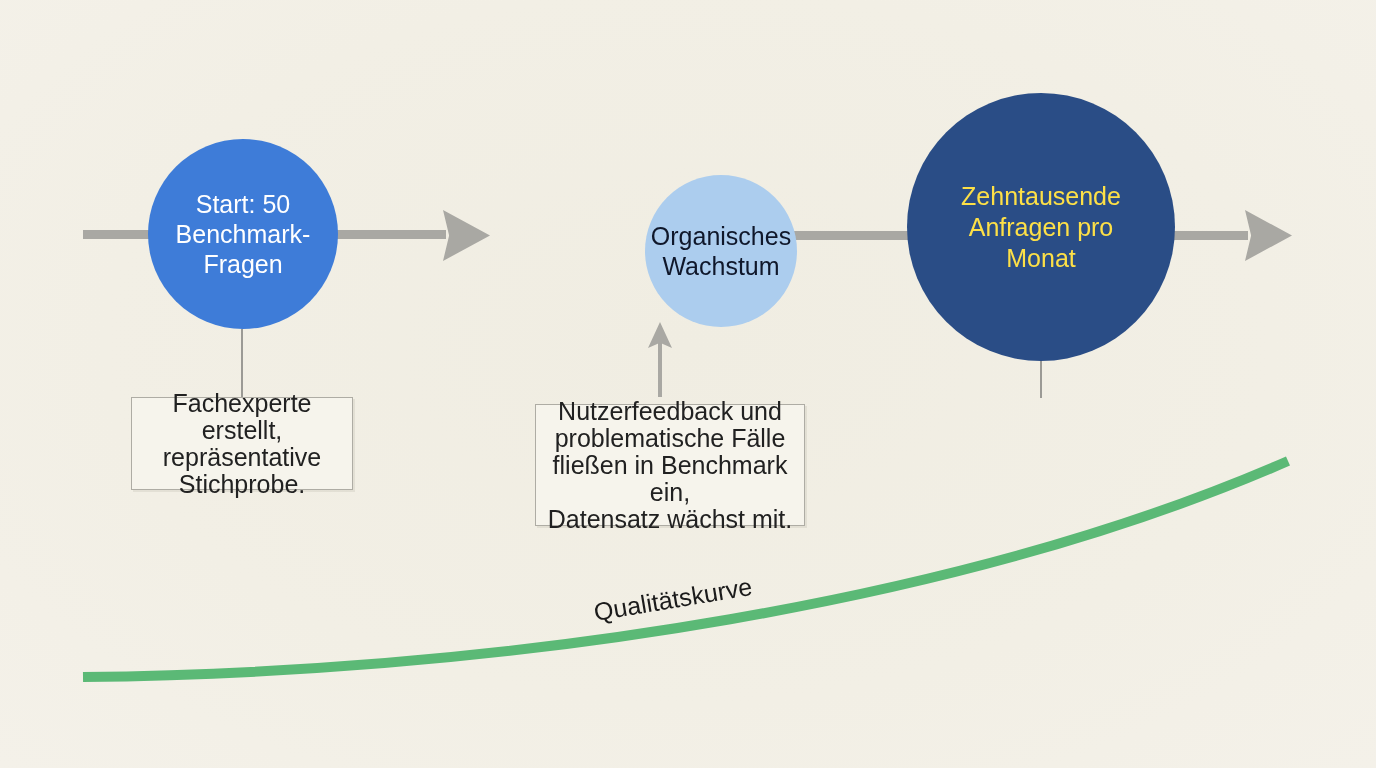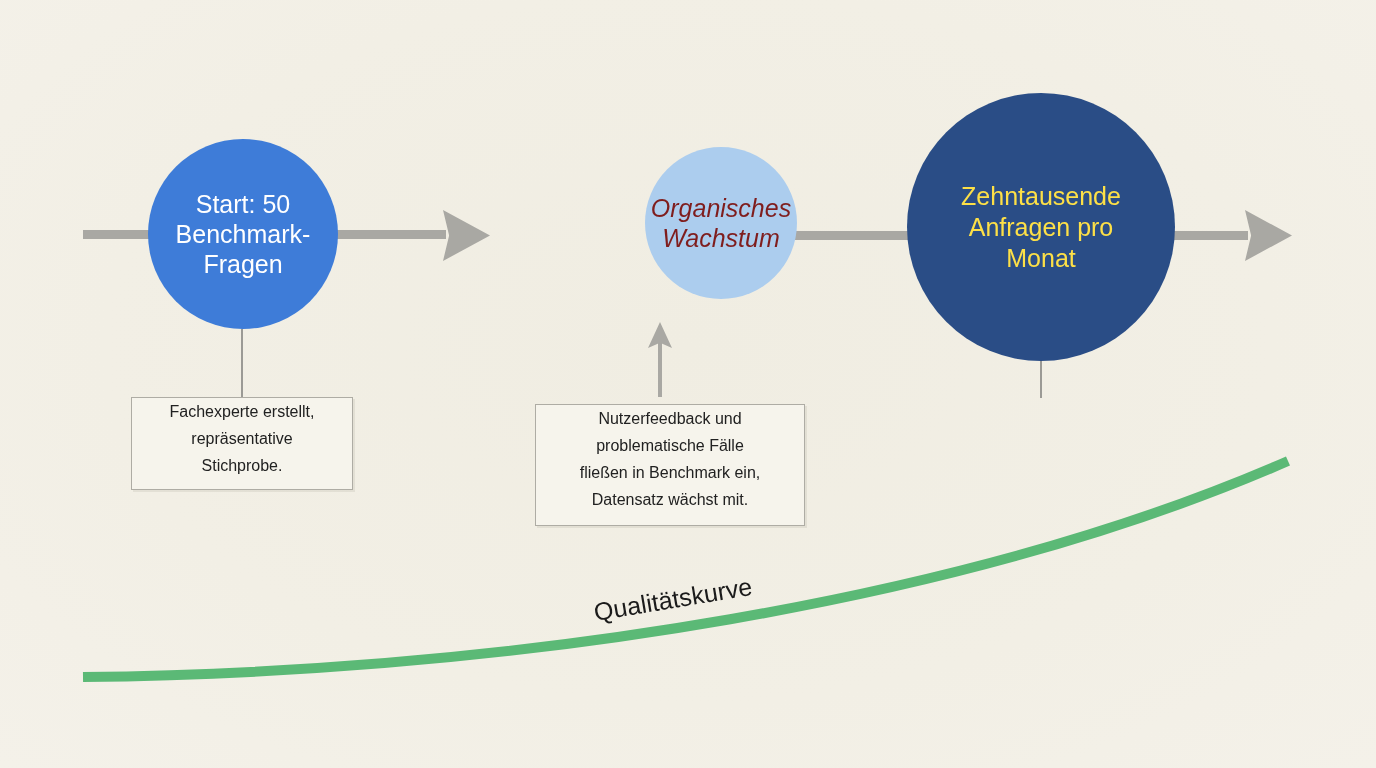--- a/index.html
+++ b/index.html
@@ -36,21 +36,21 @@
     display: flex;
     align-items: center;
     justify-content: center;
     text-align: center;
     white-space: pre-line;
     line-height: 30px;
     font-size: 25px;
   }
   .node-start   { left: 148px; top: 139px; width: 190px; height: 190px; background: #3e7cd8; color: #ffffff; }
   .node-launch  { left: 501px; top: 158px; width: 152px; height: 152px; background: #56b066; color: #ffffff; }
-  .node-organic { left: 645px; top: 147px; width: 152px; height: 152px; background: #accdee; color: #7f1d1d; font-style: italic; }
+  .node-organic { left: 645px; top: 175px; width: 152px; height: 152px; background: #accdee; color: #0f172a; }
   .node-scale   { left: 907px; top:  93px; width: 268px; height: 268px; background: #2a4d86; color: #fde047; line-height: 31px; }
 
   
   .vline {
     position: absolute;
     width: 2px;
     background: #9b9a95;
   }
   .up-shaft {
     position: absolute;
@@ -66,25 +66,25 @@
     clip-path: polygon(50% 0%, 100% 100%, 50% 80%, 0% 100%);
   }
 
   
   .callout {
     position: absolute;
     background: #f6f4ec;
     border: 1.5px solid #aeaca4;
     box-shadow: 2px 2px 0 rgba(120,115,100,0.12);
     display: flex;
-    align-items: flex-start;
+    align-items: center;
     justify-content: center;
     text-align: center;
     white-space: pre-line;
-    font-size: 16px;
+    font-size: 25px;
     line-height: 27px;
     color: #212121;
     box-sizing: border-box;
   }
   .callout-1 { left: 131px; top: 397px; width: 222px; height: 93px; }
   .callout-2 { left: 535px; top: 396px; width: 270px; height: 122px; margin-top: 8px; }
   .callout-3 { left: 929px; top: 398px; width: 225px; height: 67px; }
 
   
   .curve-svg {

